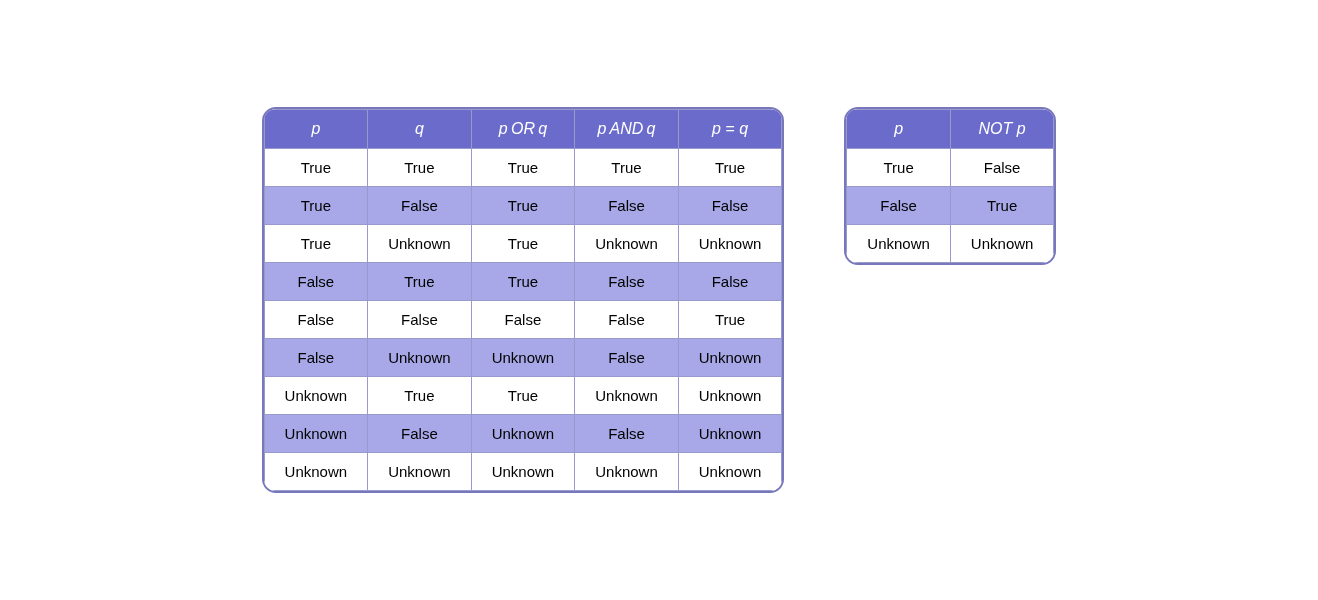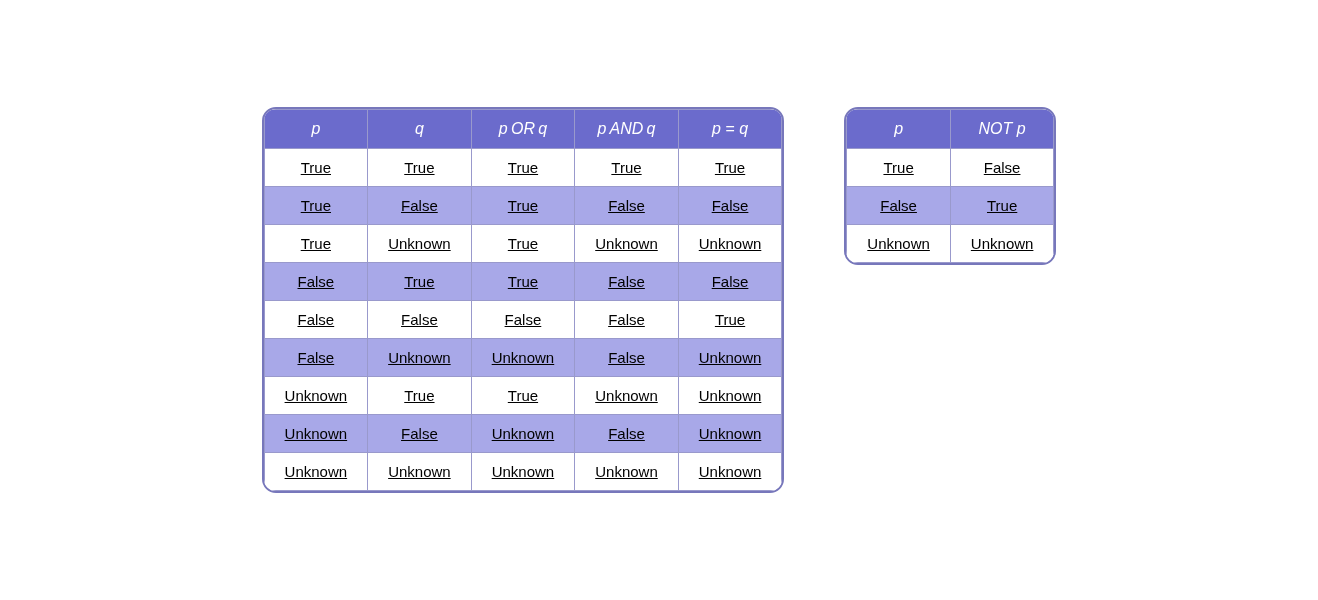--- a/index.html
+++ b/index.html
@@ -41,21 +41,20 @@
       background-color: #6b6bcc;
     }
     .table-wrapper table thead th {
       font-style: italic;
       font-weight: normal;
       color: white;
       font-size: 16px;
     }
     .table-wrapper table td {
       font-size: 15px;
-      text-decoration: underline;
     }
   </style>
 </head>
 <body>
 
 <div class="page-container">
   <div class="table-wrapper">
     <table>
       <thead>
         <tr>

